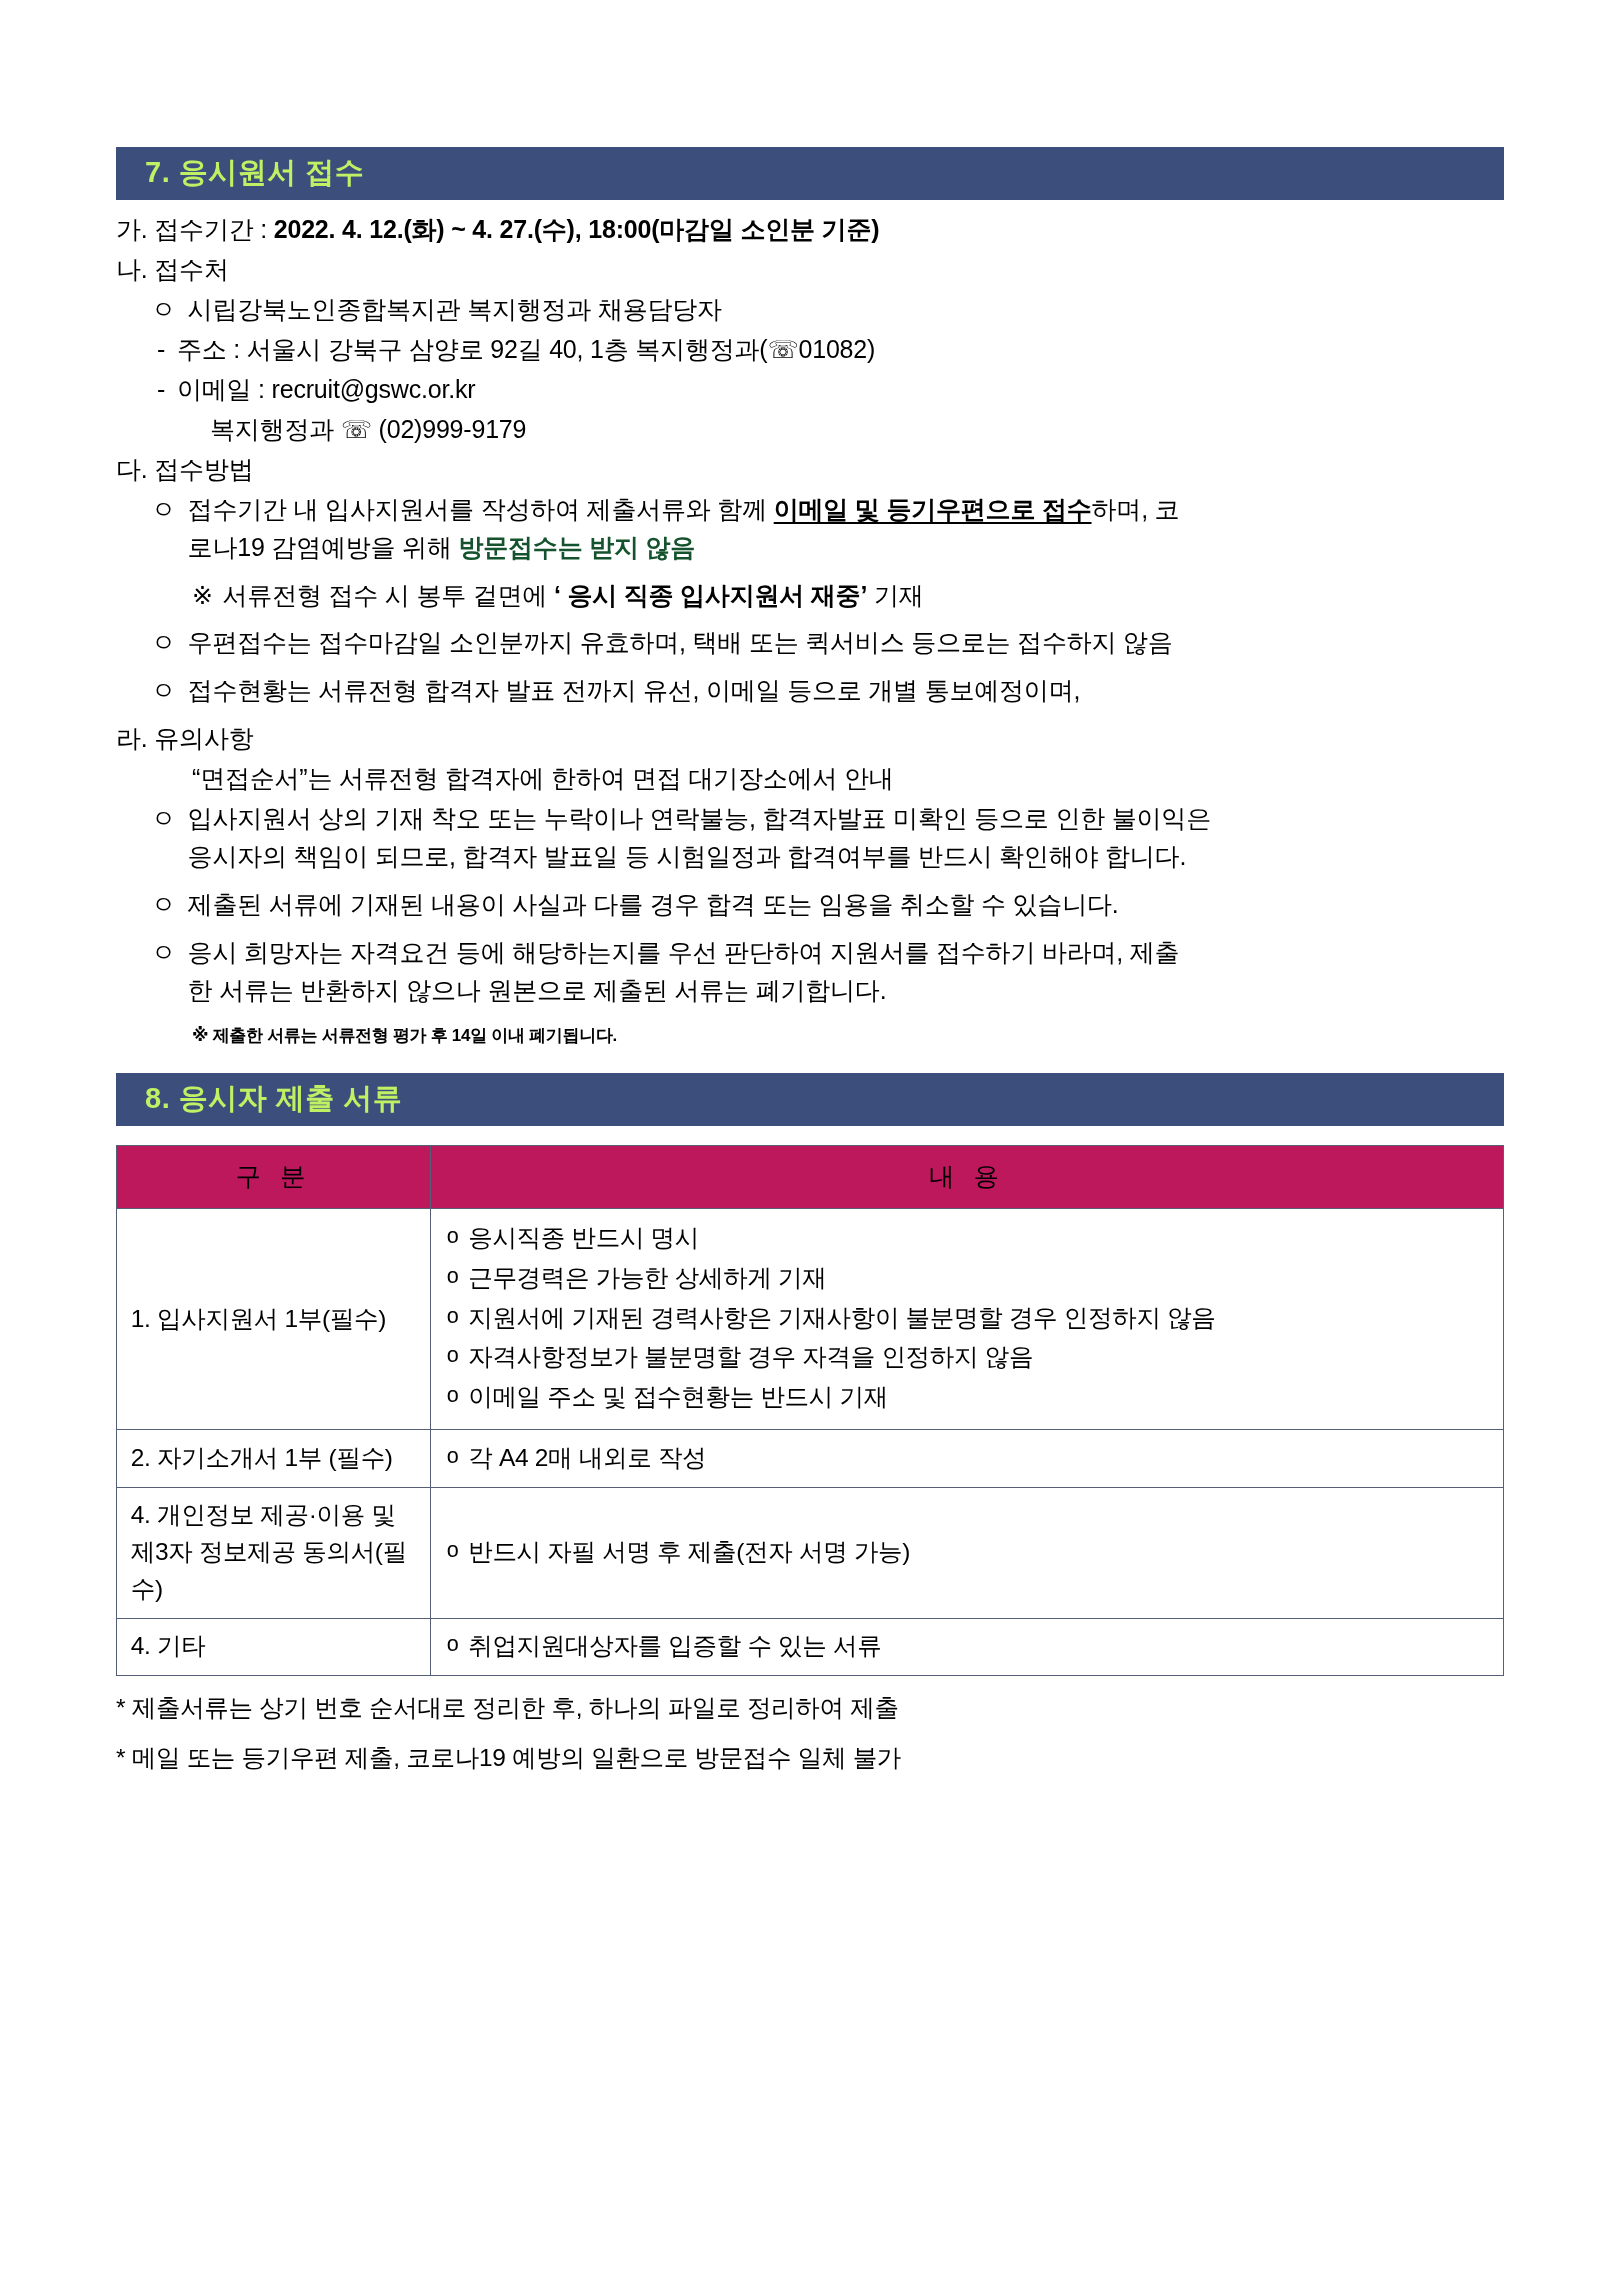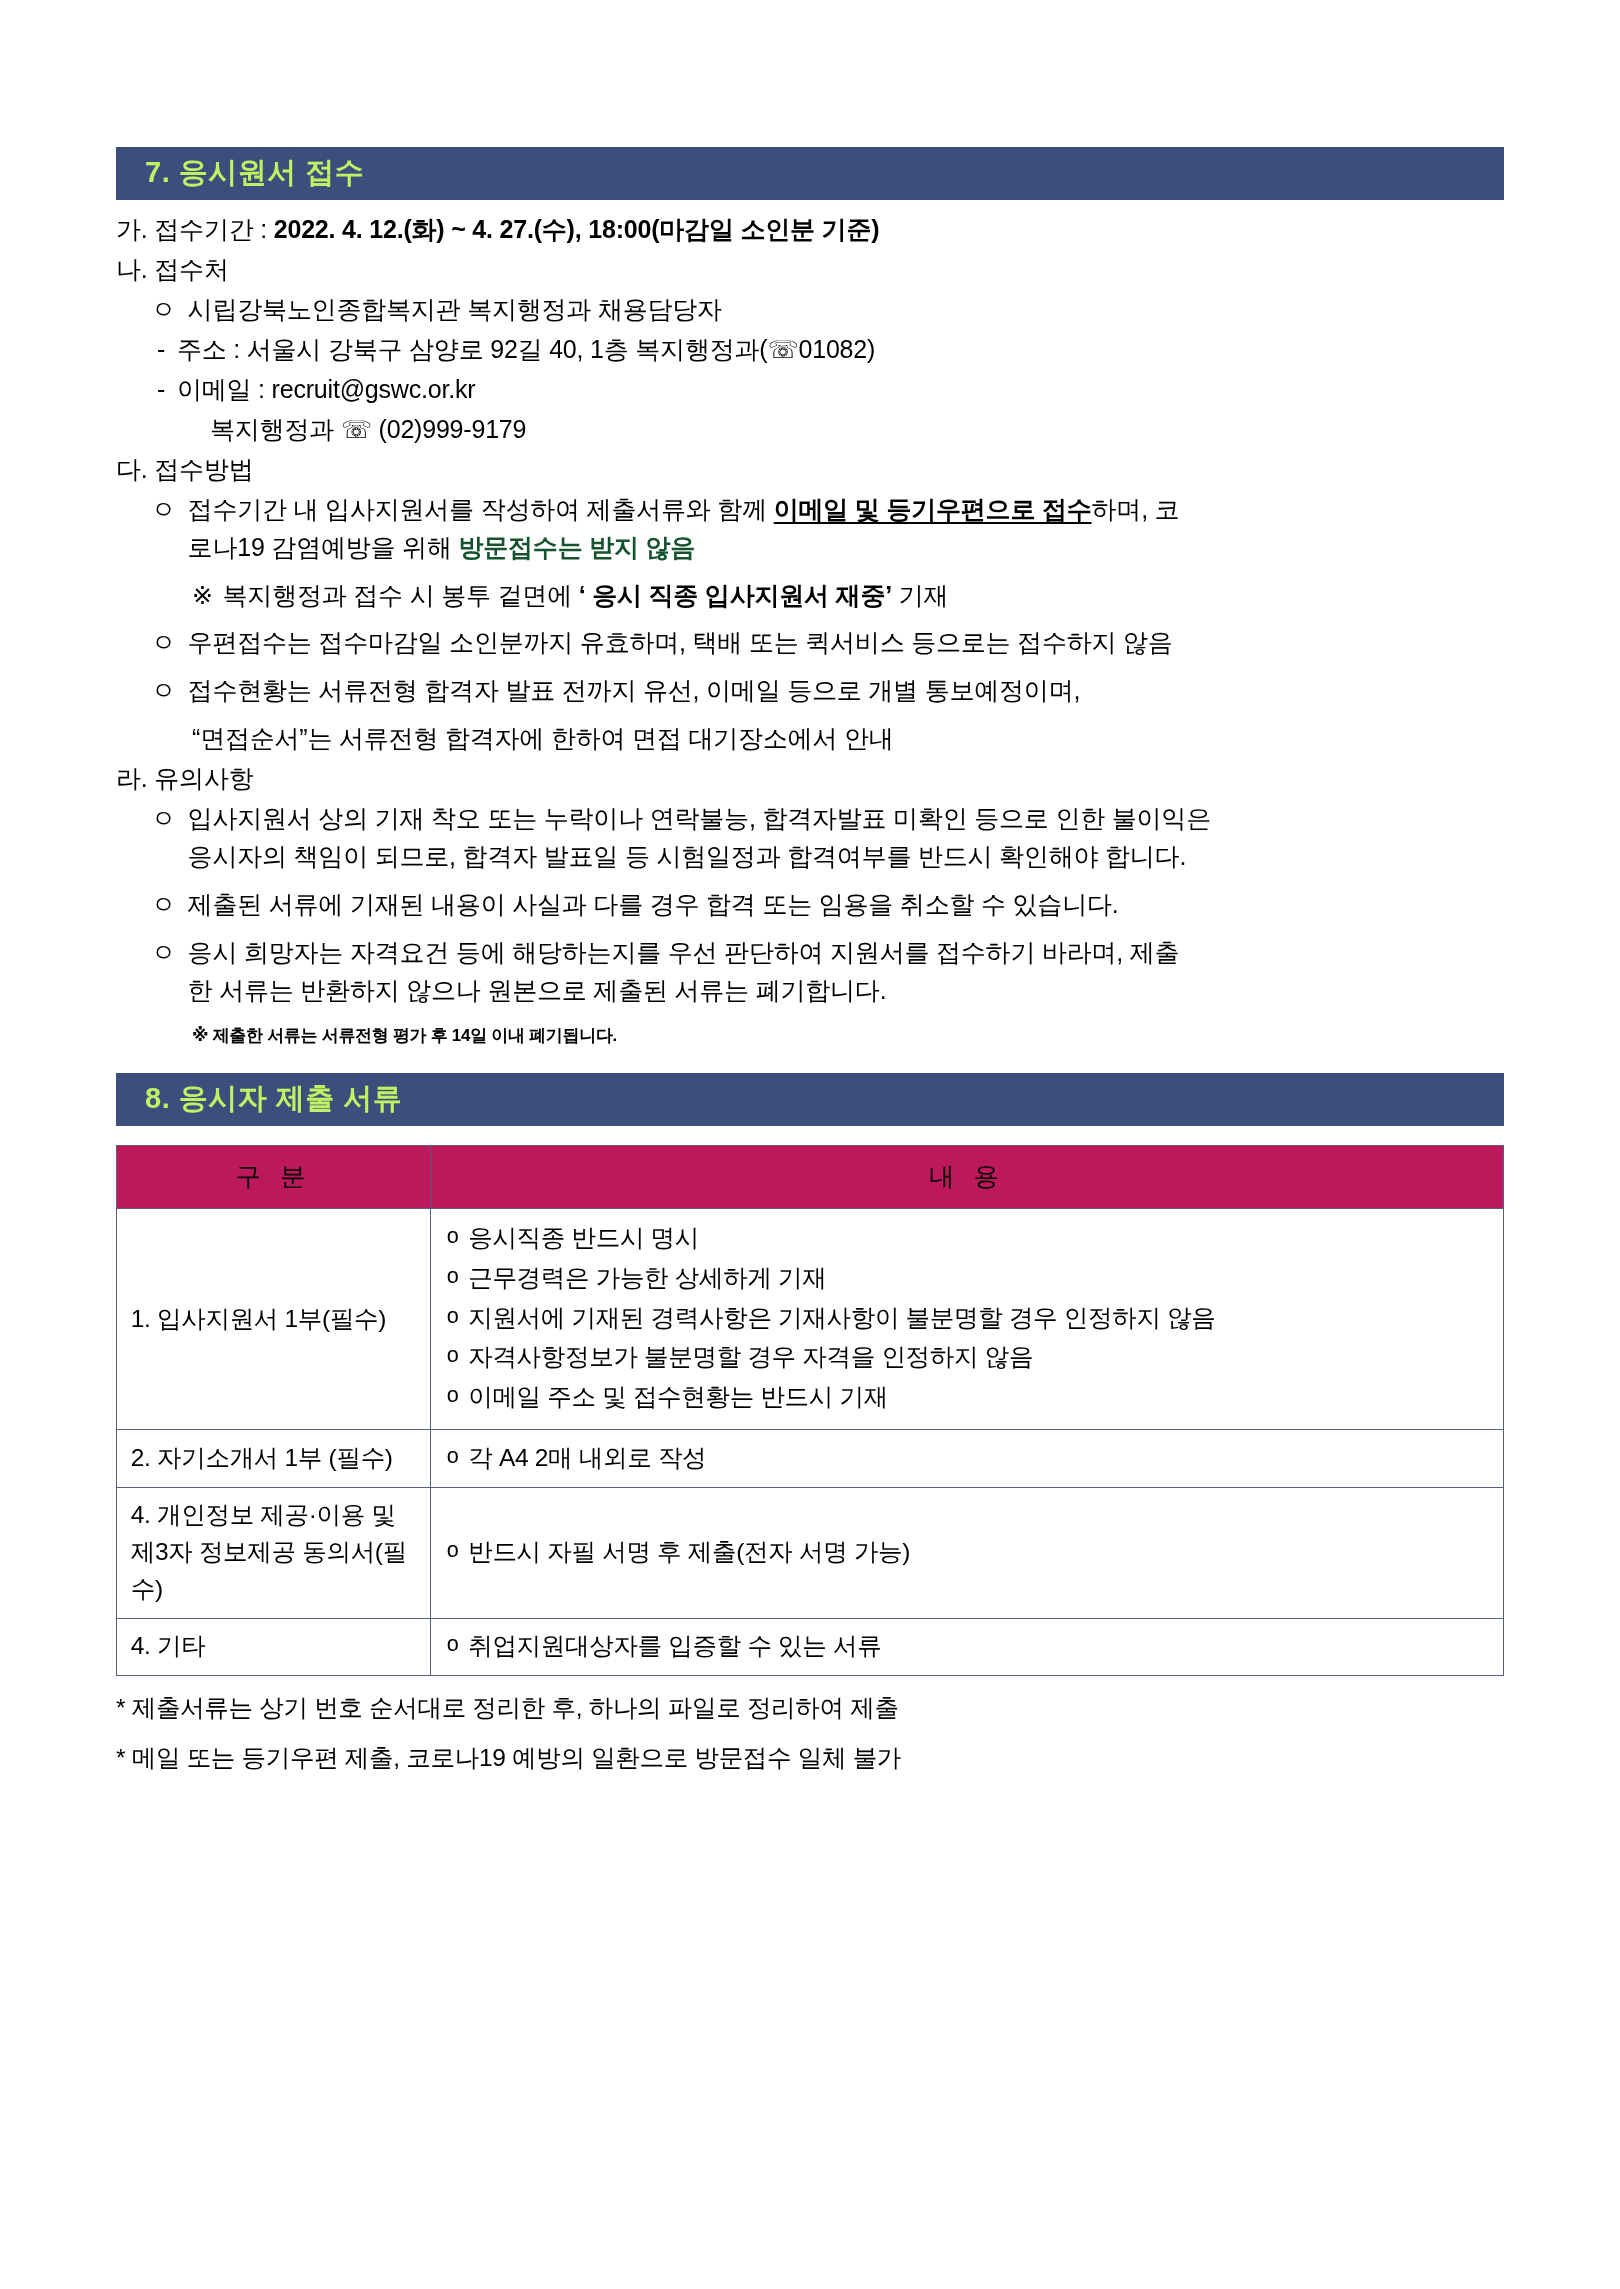--- a/index.html
+++ b/index.html
@@ -183,42 +183,42 @@
     <span class="txt">
       <span>접수기간 내 입사지원서를 작성하여 제출서류와 함께 </span><strong class="u">이메일 및 등기우편으로 접수</strong><span>하며, 코</span><br>
       <span>로나19 감염예방을 위해 </span><span class="red">방문접수는 받지 않음</span>
     </span>
   </div>
 
   <div class="spacer-s"></div>
 
   <div class="line lvl-note">
     <span class="marker">※</span>
-    <span class="txt"><span>복지행정과 접수 시 봉투 겉면에 </span><strong>‘ 응시 직종 입사지원서 재중’</strong><span> 기재</span></span>
+    <span class="txt"><span>서류전형 접수 시 봉투 겉면에 </span><strong>‘ 응시 직종 입사지원서 재중’</strong><span> 기재</span></span>
   </div>
 
   <div class="spacer-s"></div>
 
   <div class="line lvl-circ">
     <span class="marker">ㅇ</span>
     <span class="txt">우편접수는 접수마감일 소인분까지 유효하며, 택배 또는 퀵서비스 등으로는 접수하지 않음</span>
   </div>
 
   <div class="spacer-s"></div>
 
   <div class="line lvl-circ">
     <span class="marker">ㅇ</span>
     <span class="txt">접수현황는 서류전형 합격자 발표 전까지 유선, 이메일 등으로 개별 통보예정이며,</span>
   </div>
 
   <div class="spacer-s"></div>
 
+  <div class="line lvl-a">라. 유의사항</div>
+
   <div class="line lvl-sub" style="margin-left:76px;">“면접순서”는 서류전형 합격자에 한하여 면접 대기장소에서 안내</div>
-
-  <div class="line lvl-a">라. 유의사항</div>
 
   <div class="line lvl-circ">
     <span class="marker">ㅇ</span>
     <span class="txt">
       <span>입사지원서 상의 기재 착오 또는 누락이나 연락불능, 합격자발표 미확인 등으로 인한 불이익은</span><br>
       <span>응시자의 책임이 되므로, 합격자 발표일 등 시험일정과 합격여부를 반드시 확인해야 합니다.</span>
     </span>
   </div>
 
   <div class="spacer-s"></div>

